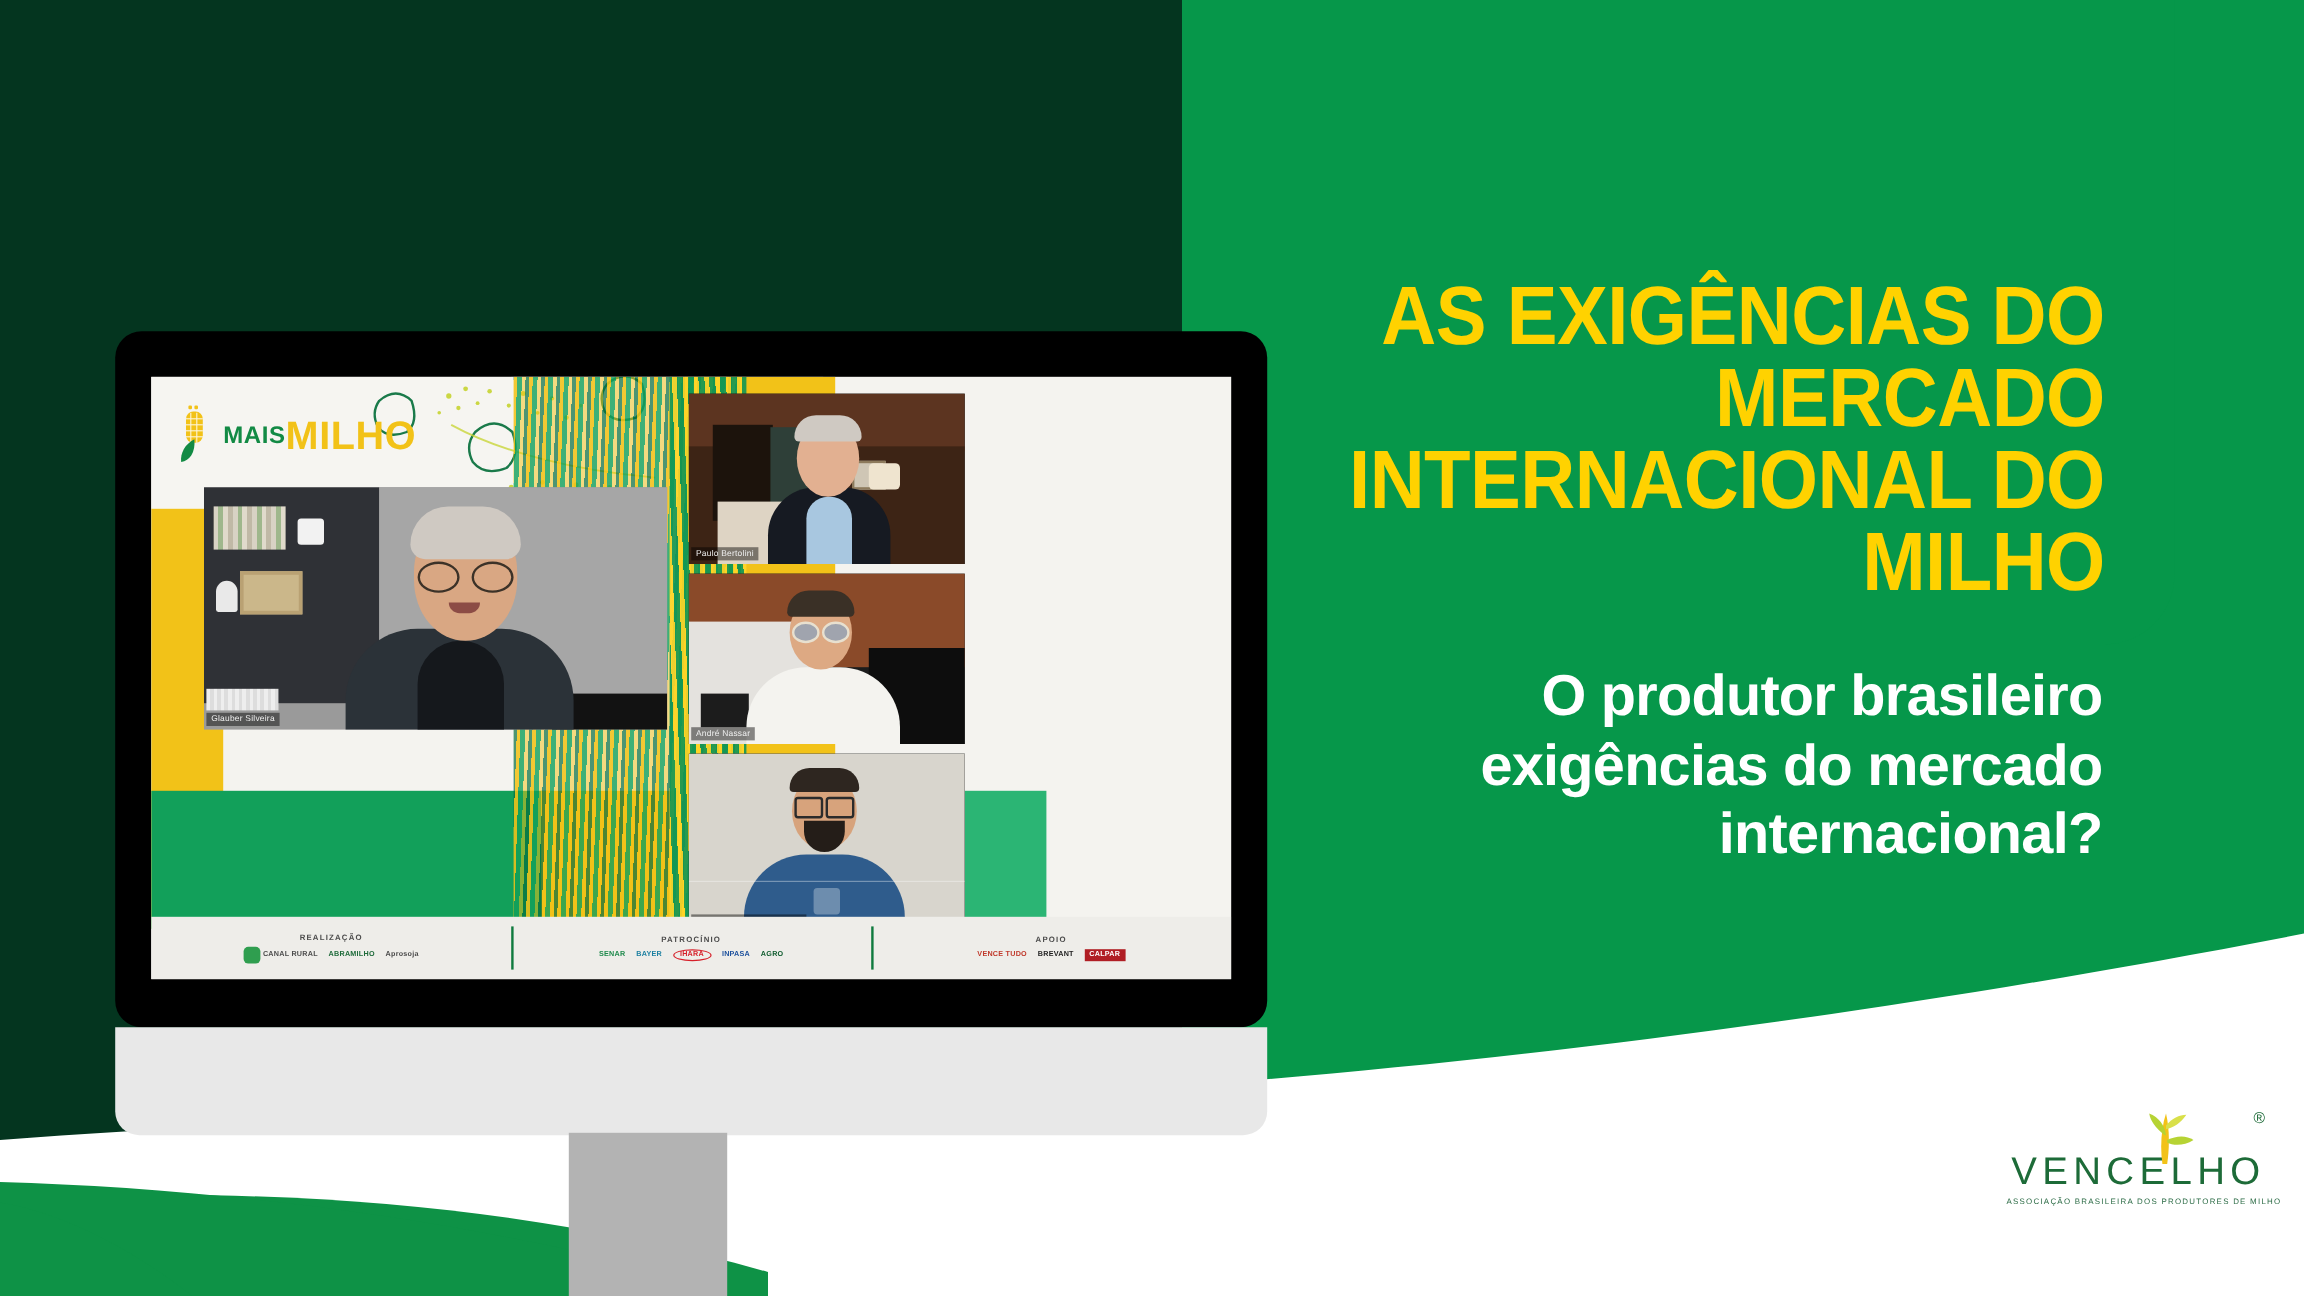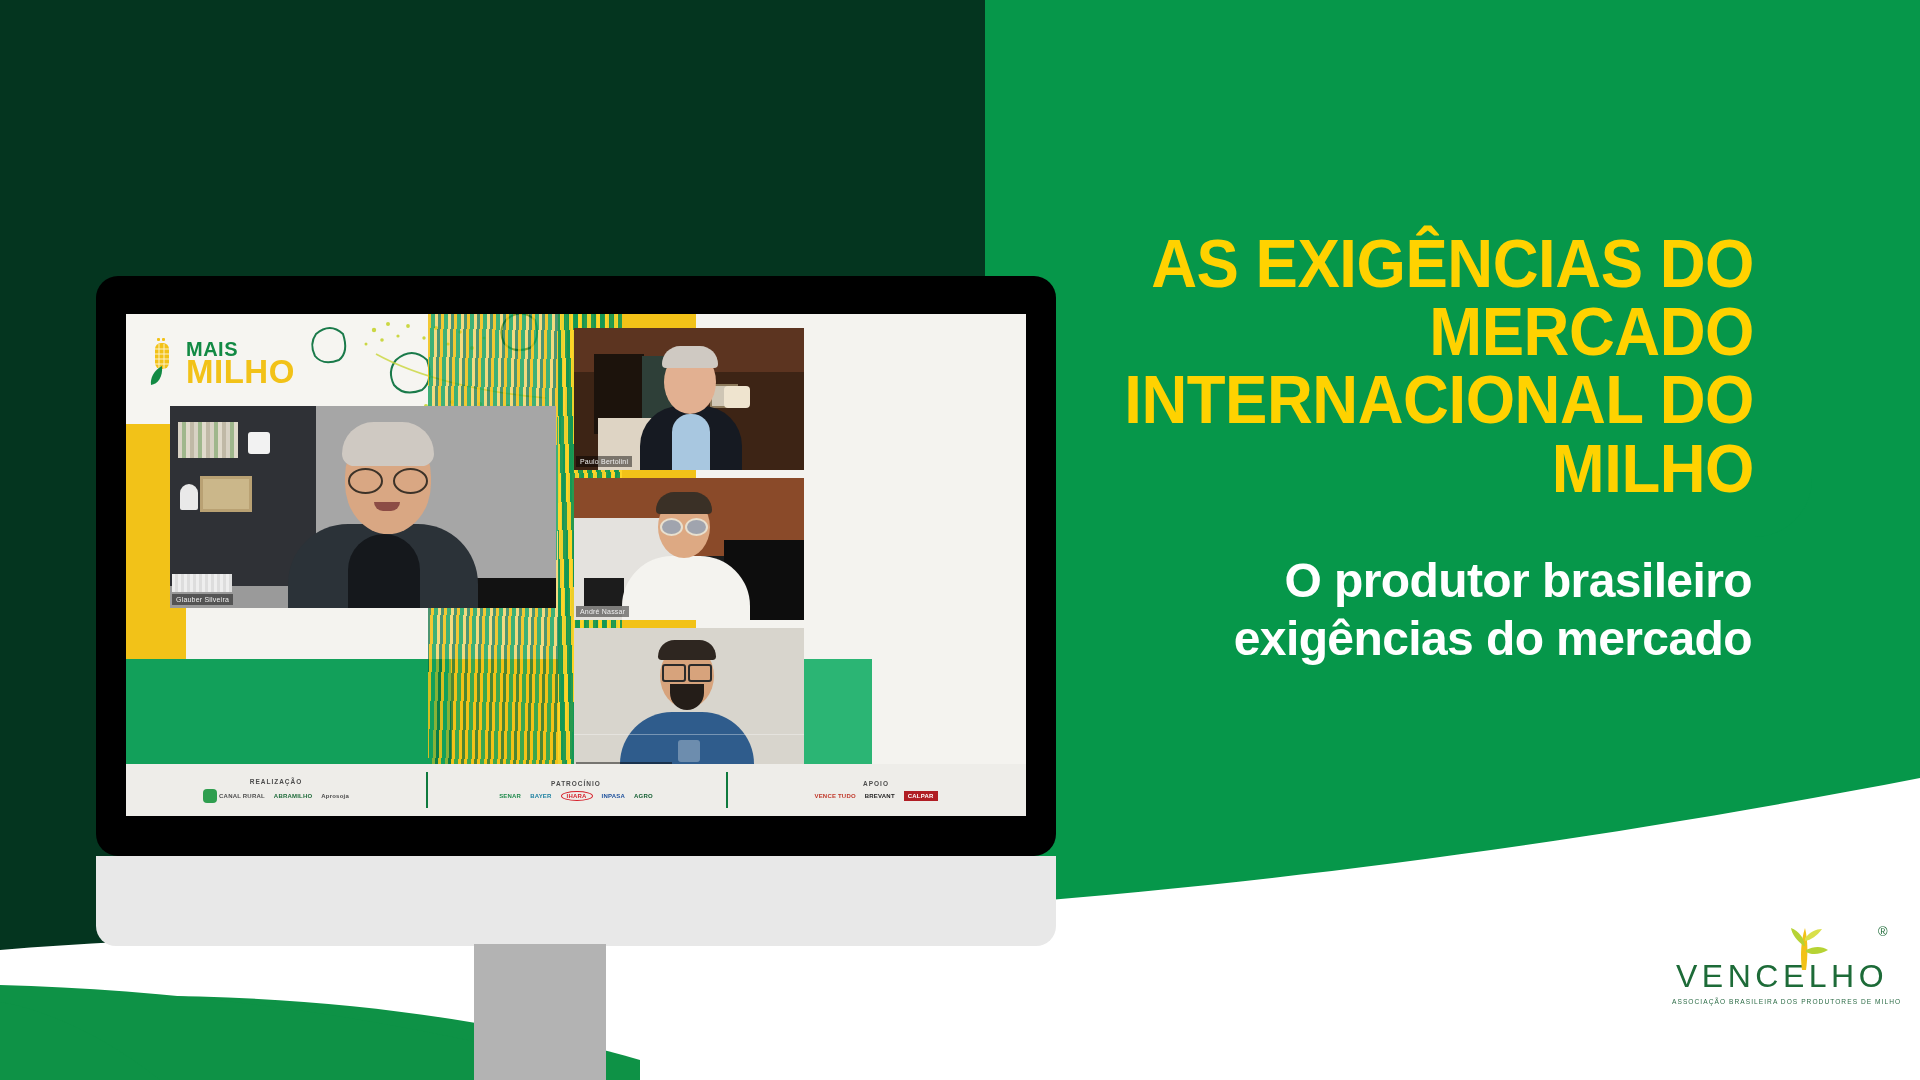--- a/index.html
+++ b/index.html
@@ -100,21 +100,21 @@
         rgba(255,214,40,.9) 0px, rgba(255,214,40,.9) 4px,
         rgba(16,150,85,.9) 4px, rgba(16,150,85,.9) 9px);
   }
   .corn-doodles {
     position:absolute; left:150px; top:0; width:330px; height:160px;
   }
 
   
   .mm-logo { position:absolute; left:22px; top:22px; display:flex; align-items:center; gap:8px; }
   .mm-cob { width:30px; height:54px; position:relative; }
-  .mm-words { display:flex; flex-direction:column; line-height:0.82; }
+  .mm-words { display:flex; flex-direction:row; line-height:0.82;align-items:center; }
   .mm-mais  { color:#128a44; font-weight:bold; font-size:20px; letter-spacing:0.5px; }
   .mm-milho { color:#f2c218; font-weight:bold; font-size:33px; letter-spacing:0.5px; }
 
   
   .vid-main {
     position:absolute; left:44px; top:92px; width:386px; height:202px;
     background:#9a9a9a; overflow:hidden;
   }
   .vm-wall { position:absolute; left:146px; top:0; width:240px; height:178px; background:#a6a6a6; }
   .vm-shelf{ position:absolute; left:0; top:0; width:146px; height:180px; background:#2f3136; }
@@ -246,20 +246,21 @@
       <div>MERCADO</div>
       <div>INTERNACIONAL DO</div>
       <div>MILHO</div>
     </div>
   </div>
 
   <div class="subtitle-wrap">
     <div class="subtitle-text">
       <div>O produtor brasileiro</div>
       <div>exigências do mercado</div>
+      <div>internacional?</div>
     </div>
   </div>
 
   <div class="monitor">
     <div class="monitor-bezel"></div>
     <div class="monitor-chin"></div>
     <div class="monitor-neck"></div>
 
     <div class="monitor-screen">
       <div class="slide">

